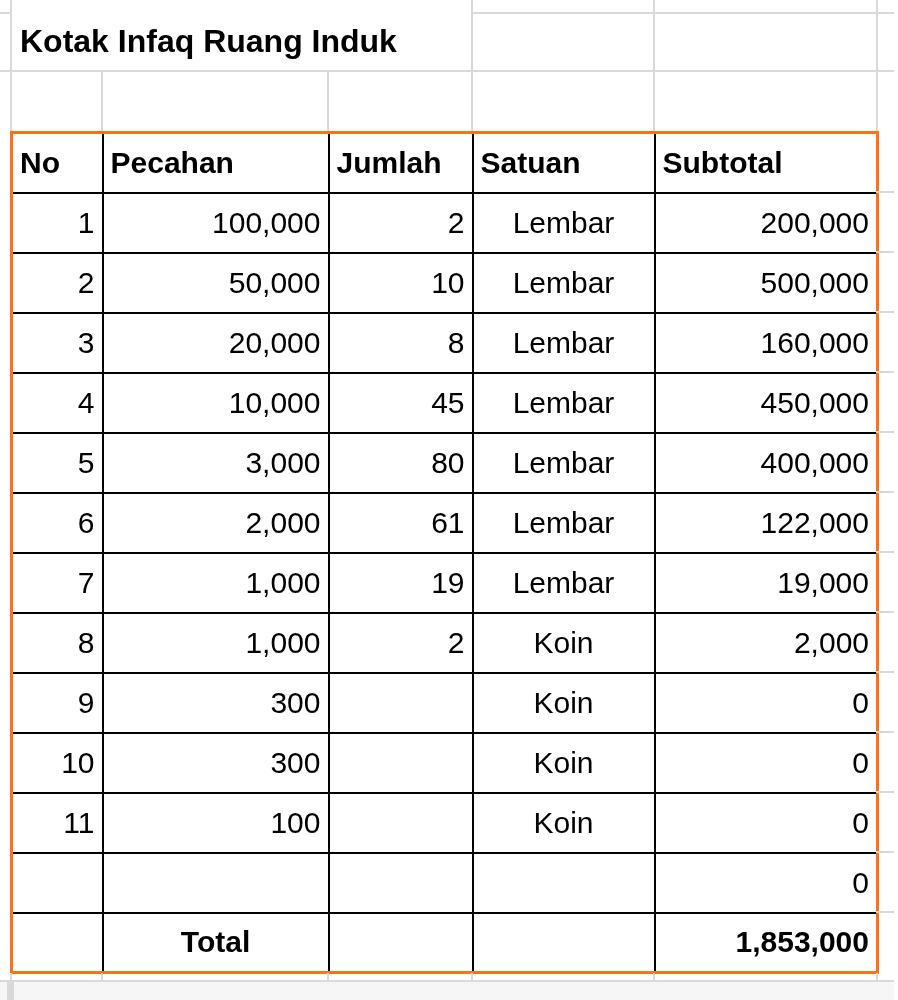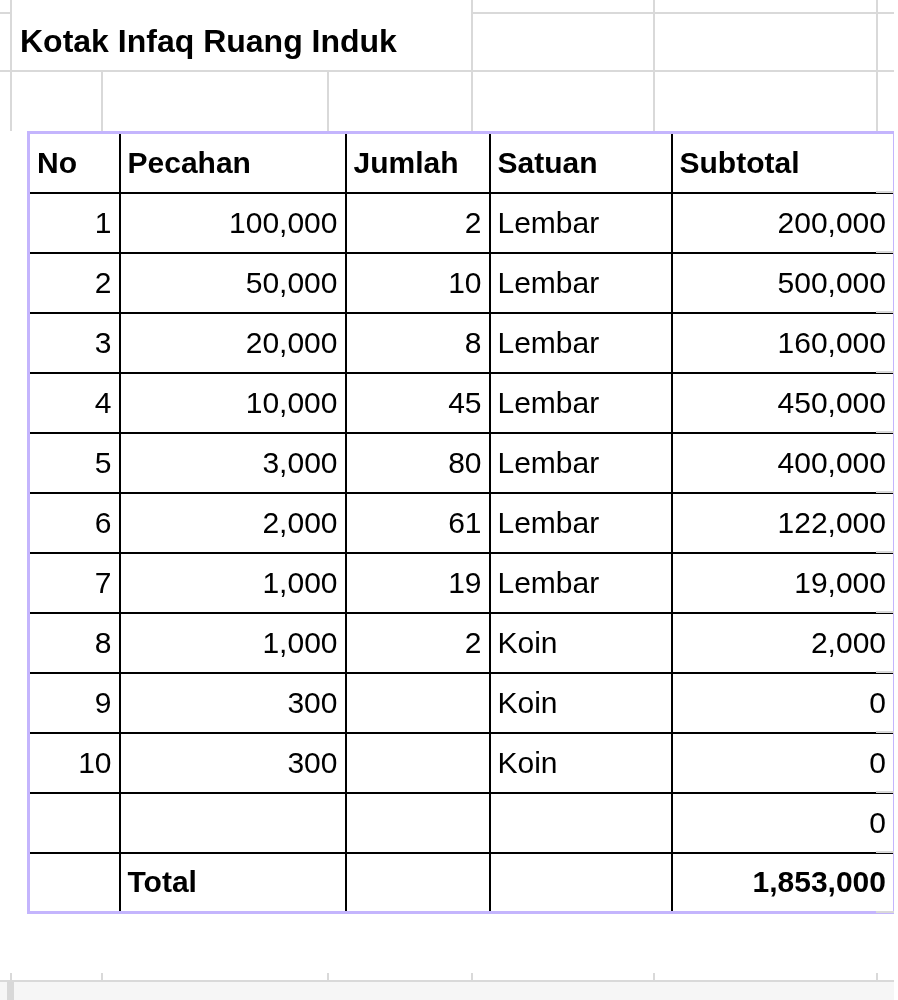--- a/index.html
+++ b/index.html
@@ -22,43 +22,43 @@
     position:absolute;
     left:20px;top:13px;height:57px;
     line-height:57px;
     font-size:32px;
     font-weight:bold;
     white-space:nowrap;
   }
 
   table.data-table{
     position:absolute;
-    left:27px;top:131px;
+    left:10px;top:131px;
     width:866px;
     border-collapse:collapse;
     table-layout:fixed;
     font-size:30px;
-    border:3px solid #c4b5fd;
+    border:3px solid #f97316;
   }
   table.data-table th,
   table.data-table td{
     border:2px solid #000;
     height:60px;
     padding:0 7px;
     box-sizing:border-box;
     overflow:hidden;
     white-space:nowrap;
     background:#fff;
   }
   table.data-table th{
     text-align:left;
     font-weight:bold;
   }
   td.num{text-align:right;}
-  td.text{text-align:left;border-radius:30px;}
+  td.text{text-align:center;border-radius:30px;}
   tr.total-row td{font-weight:bold;}
 
   .below-strip-line{position:absolute;background:#d9d9d9;}
   .footer-area{
     position:absolute;
     left:0;top:982px;width:898px;height:18px;
     background:#f6f6f6;
   }
   .footer-band{
     position:absolute;
@@ -166,20 +166,27 @@
           <td class="num">0</td>
         </tr>
         <tr>
           <td class="num">10</td>
           <td class="num">300</td>
           <td class="num"></td>
           <td class="text">Koin</td>
           <td class="num">0</td>
         </tr>
         <tr>
+          <td class="num">11</td>
+          <td class="num">100</td>
+          <td class="num"></td>
+          <td class="text">Koin</td>
+          <td class="num">0</td>
+        </tr>
+        <tr>
           <td class="num"></td>
           <td class="num"></td>
           <td class="num"></td>
           <td class="text"></td>
           <td class="num">0</td>
         </tr>
       </tbody>
     <tbody>
       <tr class="total-row">
         <td class="num"></td>

